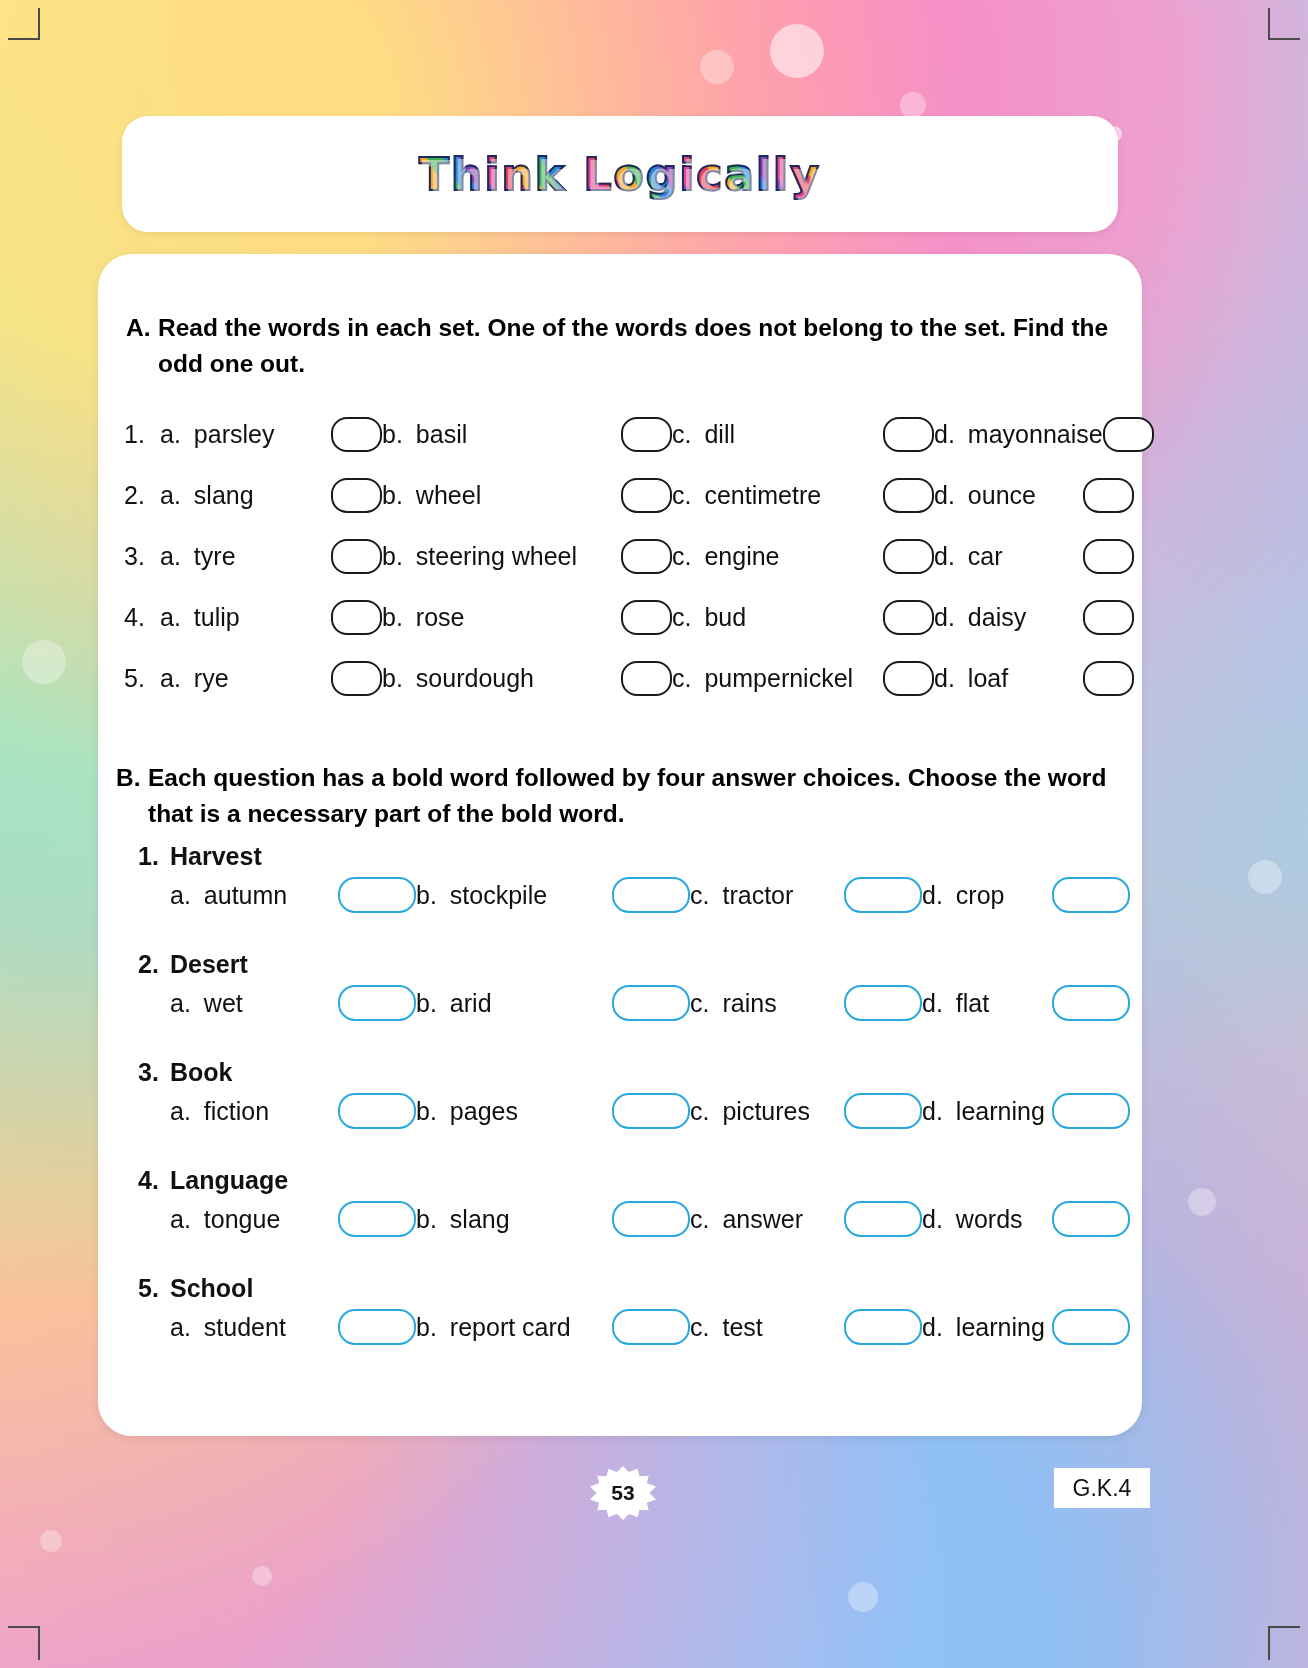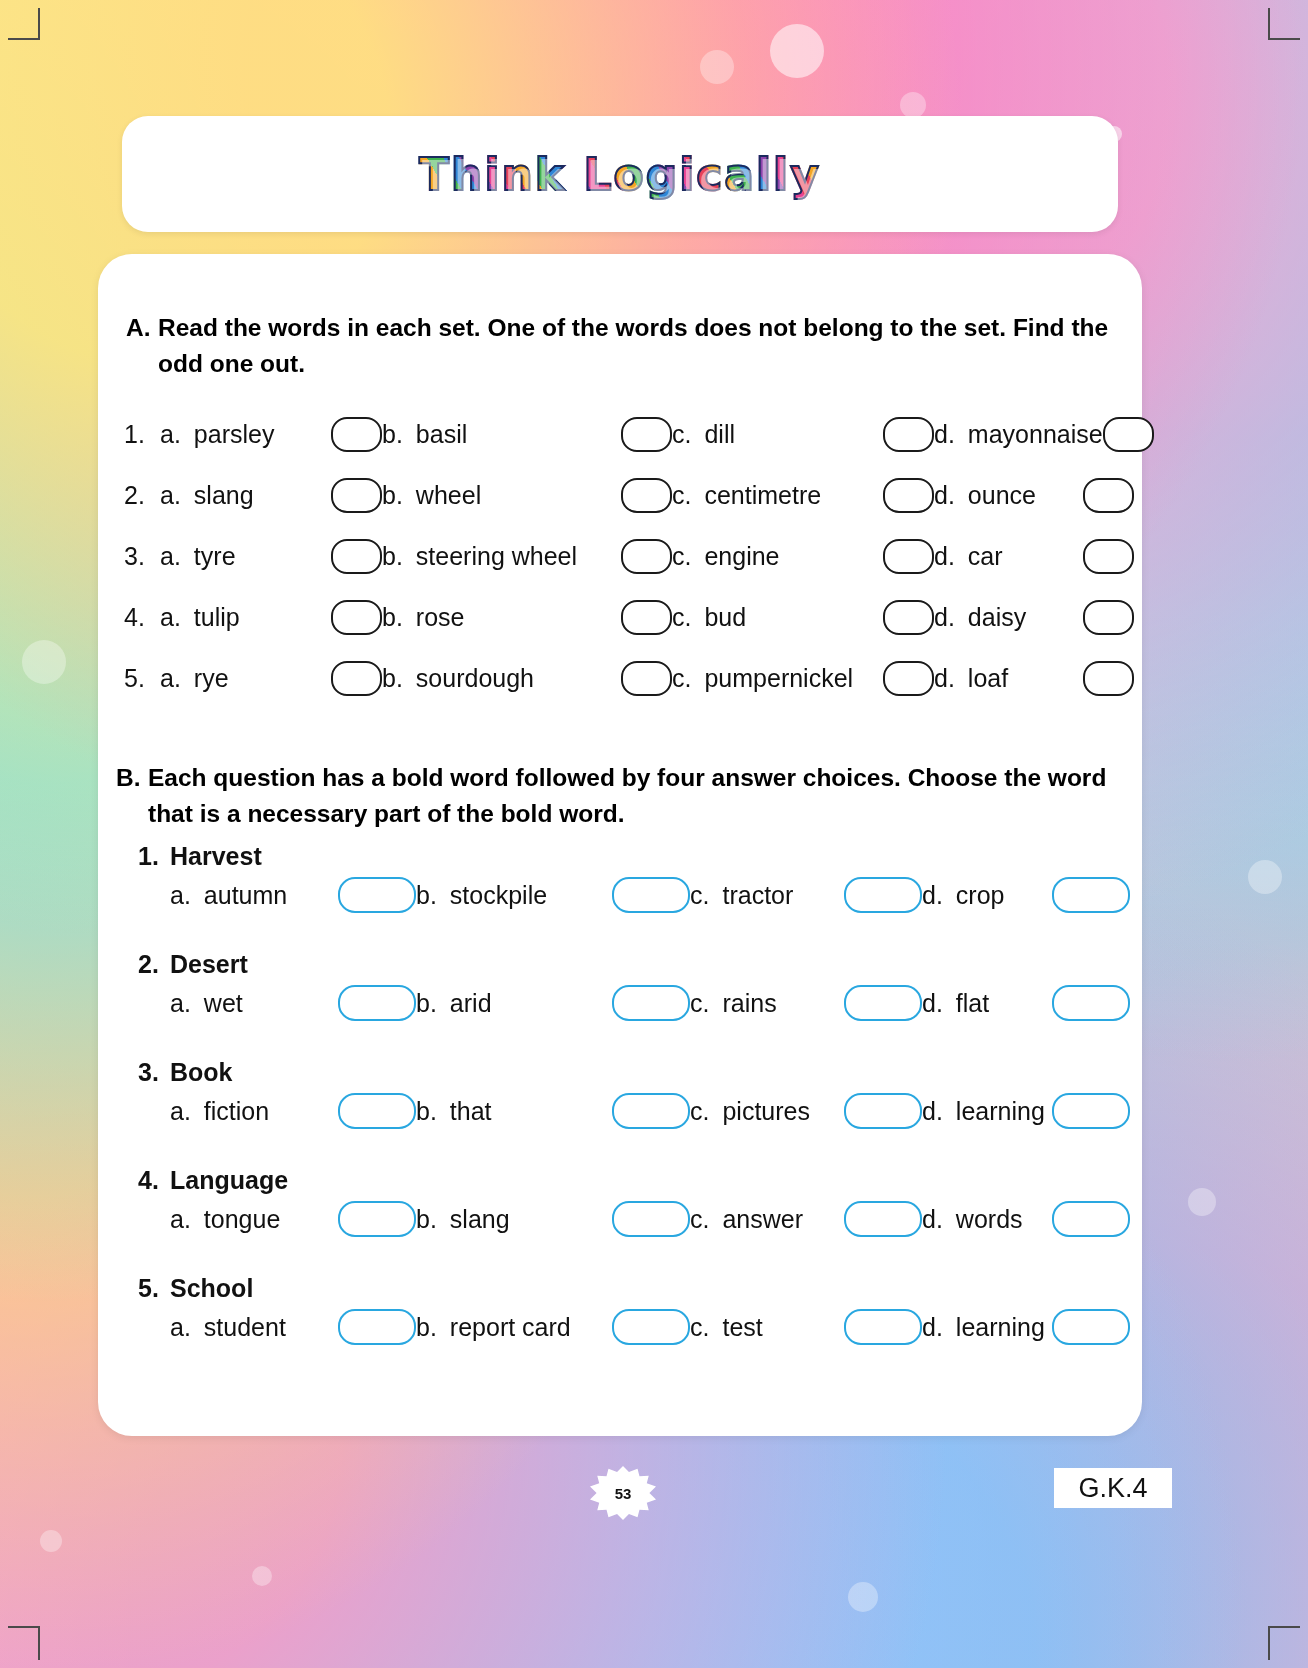--- a/index.html
+++ b/index.html
@@ -187,35 +187,35 @@
     inset: 0;
     background: #ffffff;
     clip-path: polygon(
       50% 0%, 59% 11%, 72% 5%, 75% 19%, 89% 18%, 86% 32%, 100% 38%,
       90% 50%, 100% 62%, 86% 68%, 89% 82%, 75% 81%, 72% 95%, 59% 89%,
       50% 100%, 41% 89%, 28% 95%, 25% 81%, 11% 82%, 14% 68%, 0% 62%,
       10% 50%, 0% 38%, 14% 32%, 11% 18%, 25% 19%, 28% 5%, 41% 11%);
   }
   #page-number {
     position: relative;
-    font-size: 15px;
+    font-size: 21px;
     font-weight: bold;
     color: #111;
   }
   #footer-code {
     position: absolute;
     left: 1054px;
     top: 1468px;
-    width: 118px;
+    width: 96px;
     height: 40px;
     background: #ffffff;
     display: flex;
     align-items: center;
     justify-content: center;
-    font-size: 27px;
+    font-size: 23px;
     color: #111;
   }
 </style>
 </head>
 <body>
 
 <div id="page">
 
   <div class="bokeh" style="left:770px;top:24px;width:54px;height:54px;"></div>
   <div class="bokeh b2" style="left:700px;top:50px;width:34px;height:34px;"></div>
@@ -443,21 +443,21 @@
           <span>Book</span>
         </div>
         <div class="b-choices">
           <div class="b-cell b-c1">
             <span class="b-let">a.</span>
             <span class="b-word">fiction</span>
             <span class="oval-b"></span>
           </div>
           <div class="b-cell b-c2">
             <span class="b-let">b.</span>
-            <span class="b-word">that</span>
+            <span class="b-word">pages</span>
             <span class="oval-b"></span>
           </div>
           <div class="b-cell b-c3">
             <span class="b-let">c.</span>
             <span class="b-word">pictures</span>
             <span class="oval-b"></span>
           </div>
           <div class="b-cell b-c4">
             <span class="b-let">d.</span>
             <span class="b-word">learning</span>

